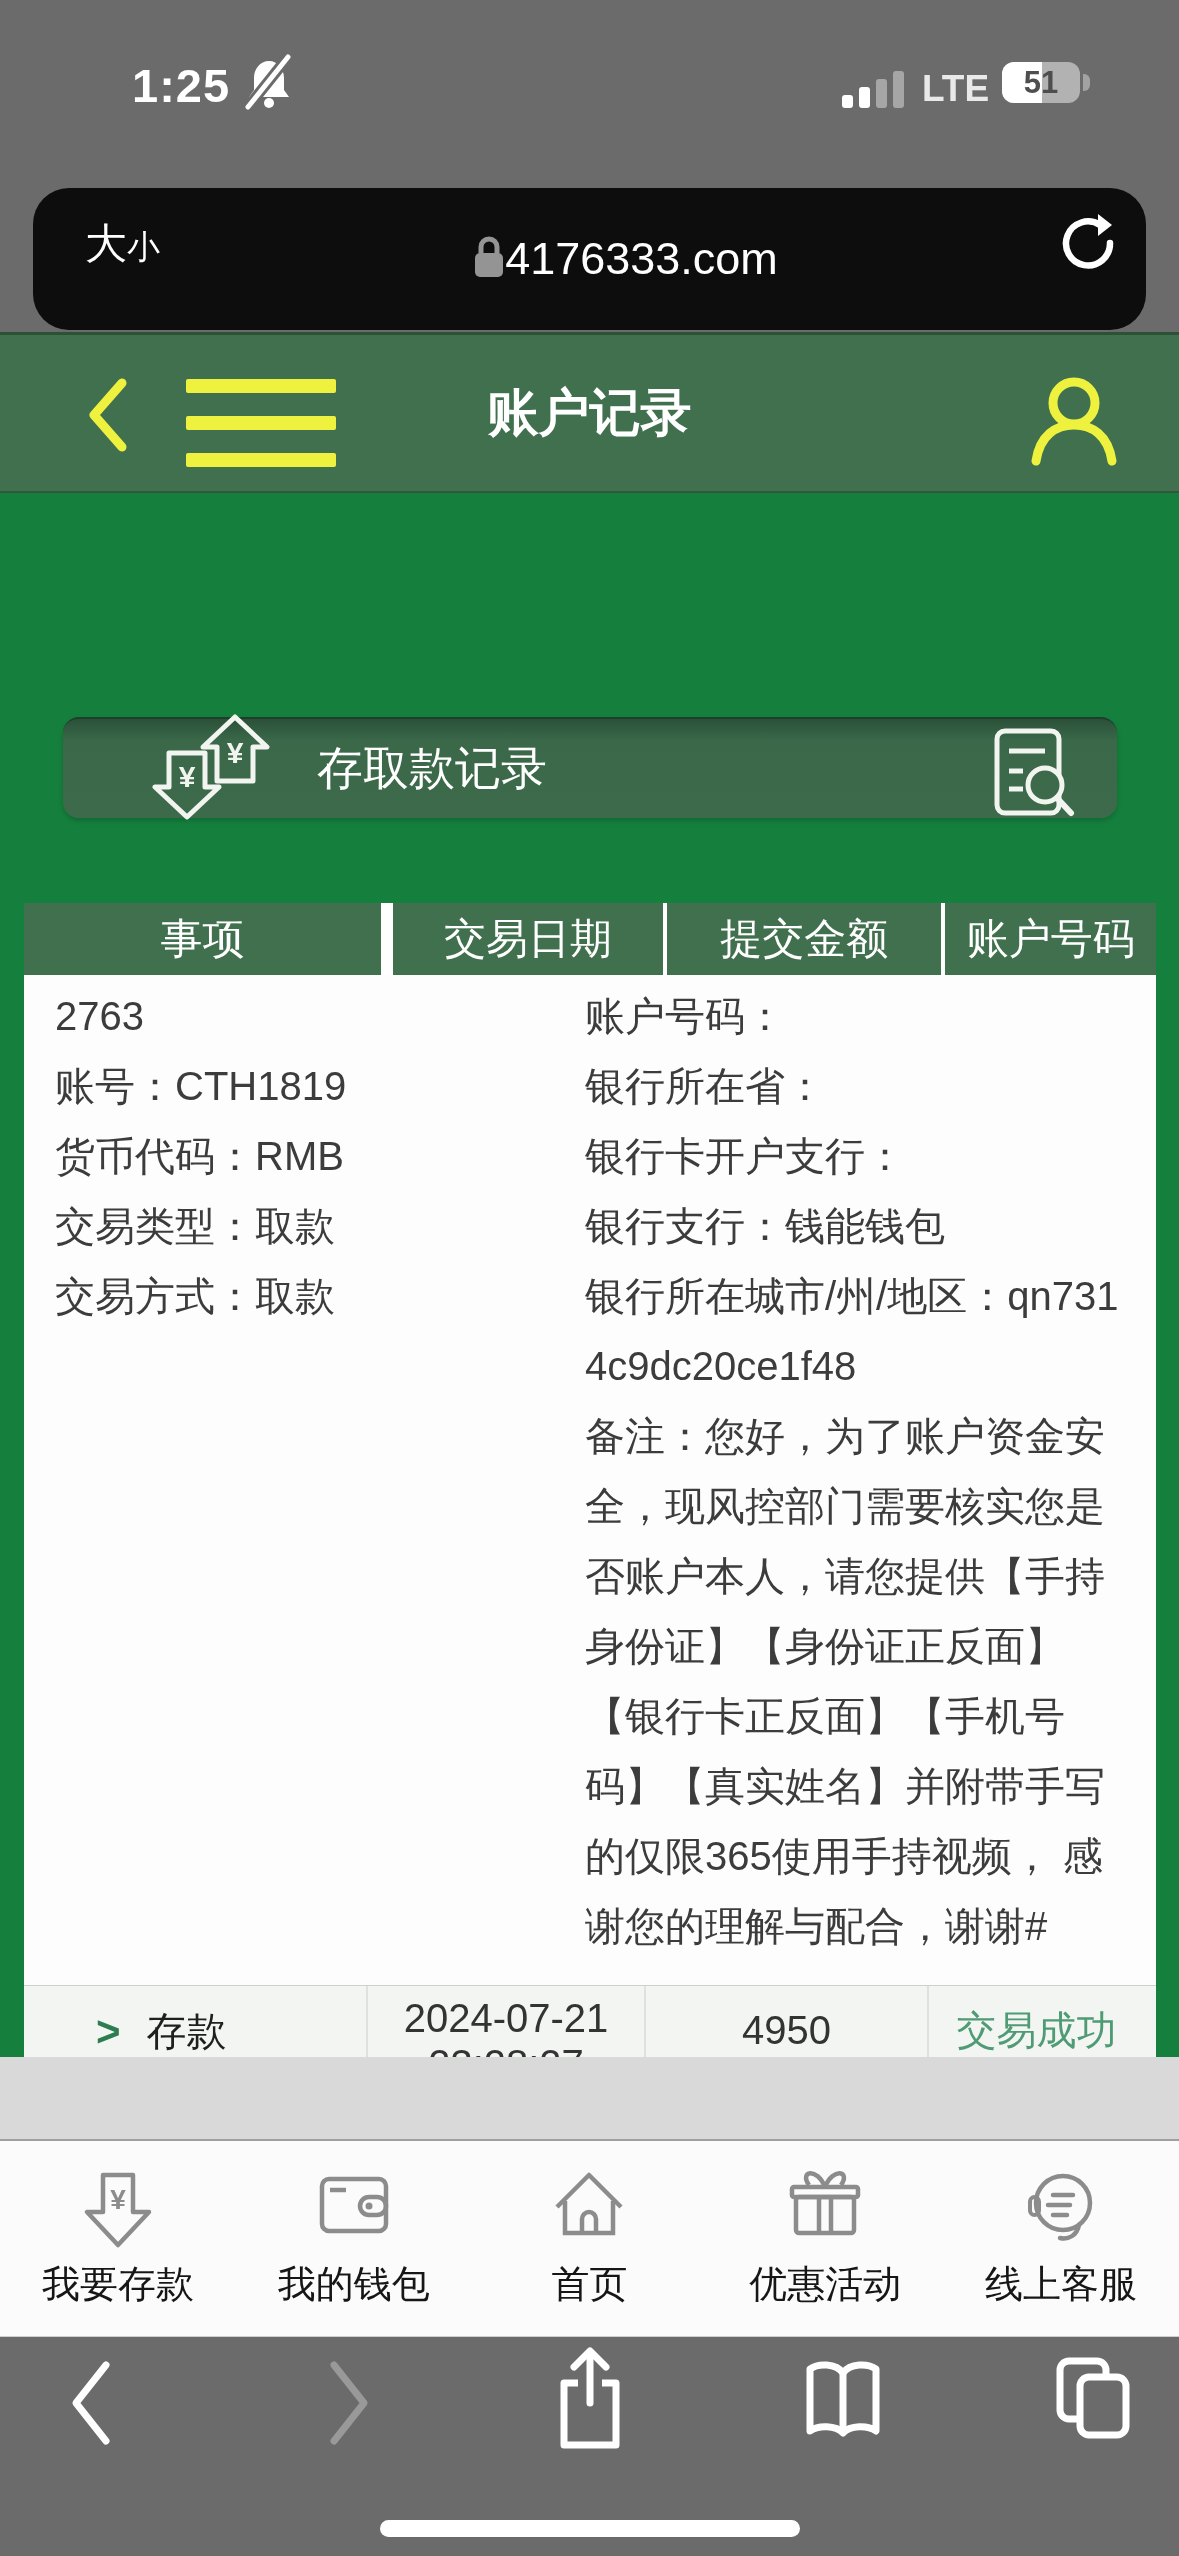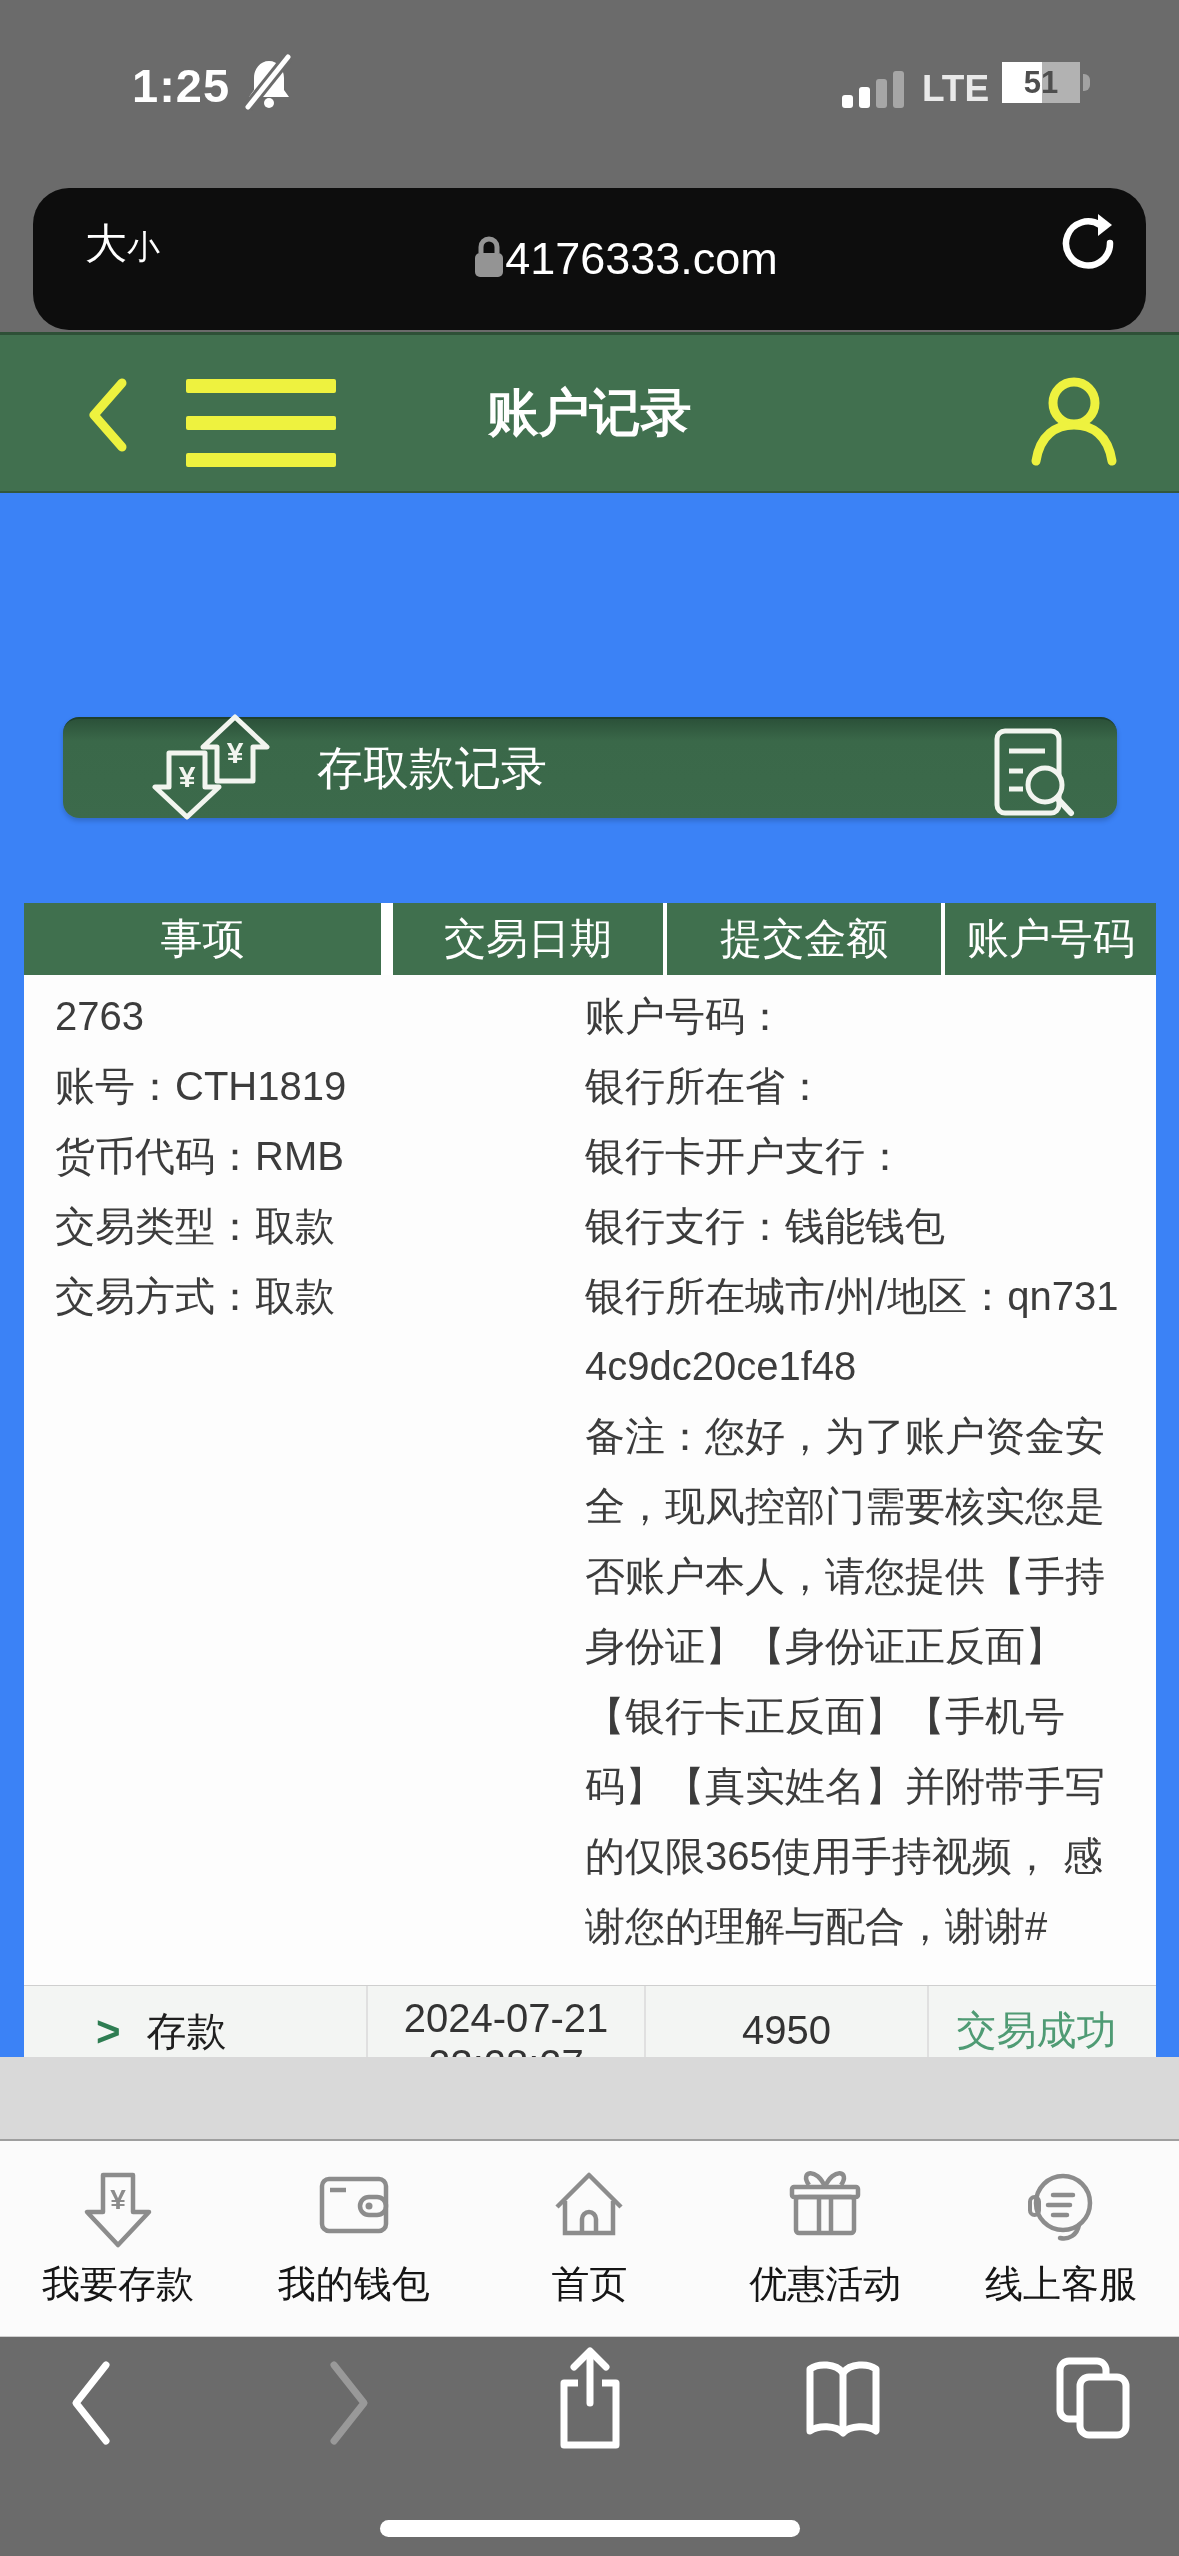--- a/index.html
+++ b/index.html
@@ -1,26 +1,26 @@
 <!DOCTYPE html>
 <html><head>
 <meta charset="utf-8">
 <style>
   html,body{margin:0;padding:0;}
   body{font-family:"Liberation Sans","DejaVu Sans",sans-serif;}
-  .phone{position:relative;width:1179px;height:2556px;background:#3b82f6;overflow:hidden;}
+  .phone{position:relative;width:1179px;height:2556px;background:#15803d;overflow:hidden;}
 
   
   .top-area{position:absolute;left:0;top:0;width:1179px;height:332px;background:#6b6b6b;}
   .time{position:absolute;left:132px;top:58px;color:#fff;font-size:47px;font-weight:700;letter-spacing:1px;}
   .bell{position:absolute;left:244px;top:56px;}
   .signal{position:absolute;left:842px;top:68px;width:66px;height:40px;}
   .sig-bar{position:absolute;bottom:0;width:11px;border-radius:3px;}
   .lte{position:absolute;left:922px;top:68px;color:#e9e9e9;font-size:37px;font-weight:700;}
-  .battery{position:absolute;left:1002px;top:62px;width:78px;height:41px;border-radius:0;overflow:hidden;background:#b2b2b2;}
+  .battery{position:absolute;left:1002px;top:62px;width:78px;height:41px;border-radius:12px;overflow:hidden;background:#b2b2b2;}
   .battery-fill{position:absolute;left:0;top:0;height:100%;background:#ffffff;}
   .battery-num{position:absolute;width:100%;text-align:center;top:3px;color:#4e4e4e;font-size:31px;font-weight:700;}
   .battery-cap{position:absolute;left:1083px;top:74px;width:7px;height:17px;background:#a2a2a2;border-radius:0 6px 6px 0;}
 
   .url-pill{position:absolute;left:33px;top:188px;width:1113px;height:142px;background:#0d0d0d;border-radius:36px;}
   .reader-btn{position:absolute;left:52px;top:28px;color:#fff;font-size:42px;}
   .reader-btn .small{font-size:33px;}
   .url-center{position:absolute;left:0;top:0;width:100%;height:100%;display:flex;align-items:center;justify-content:center;margin-left:36px;}
   .url-domain{color:#fff;font-size:45px;}
   .reload{position:absolute;right:28px;top:24px;}

